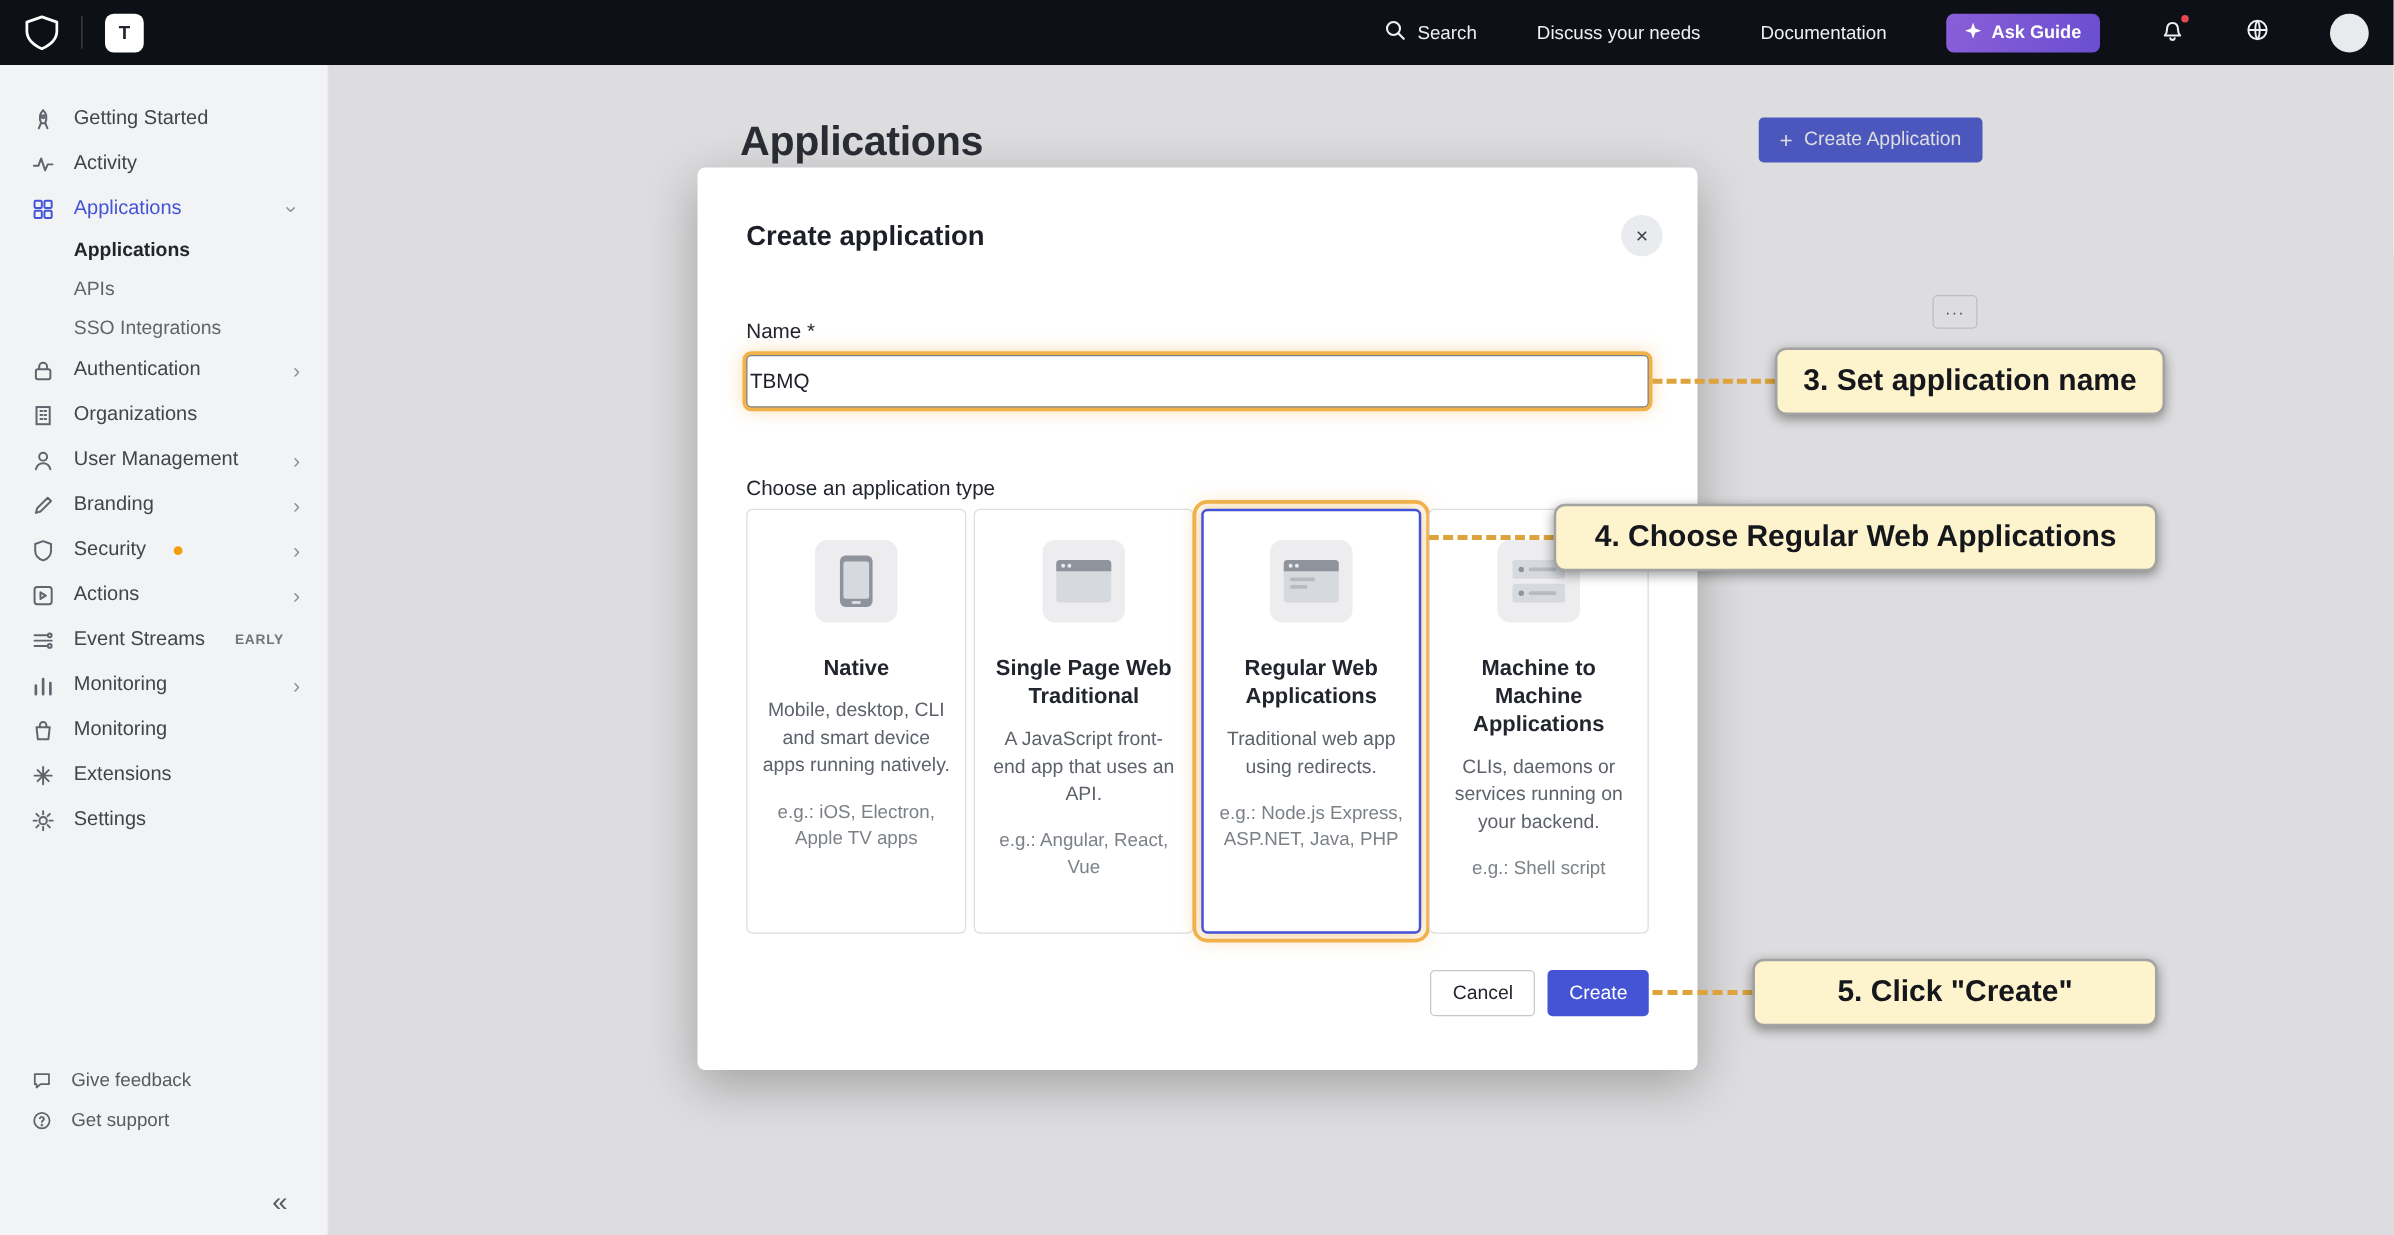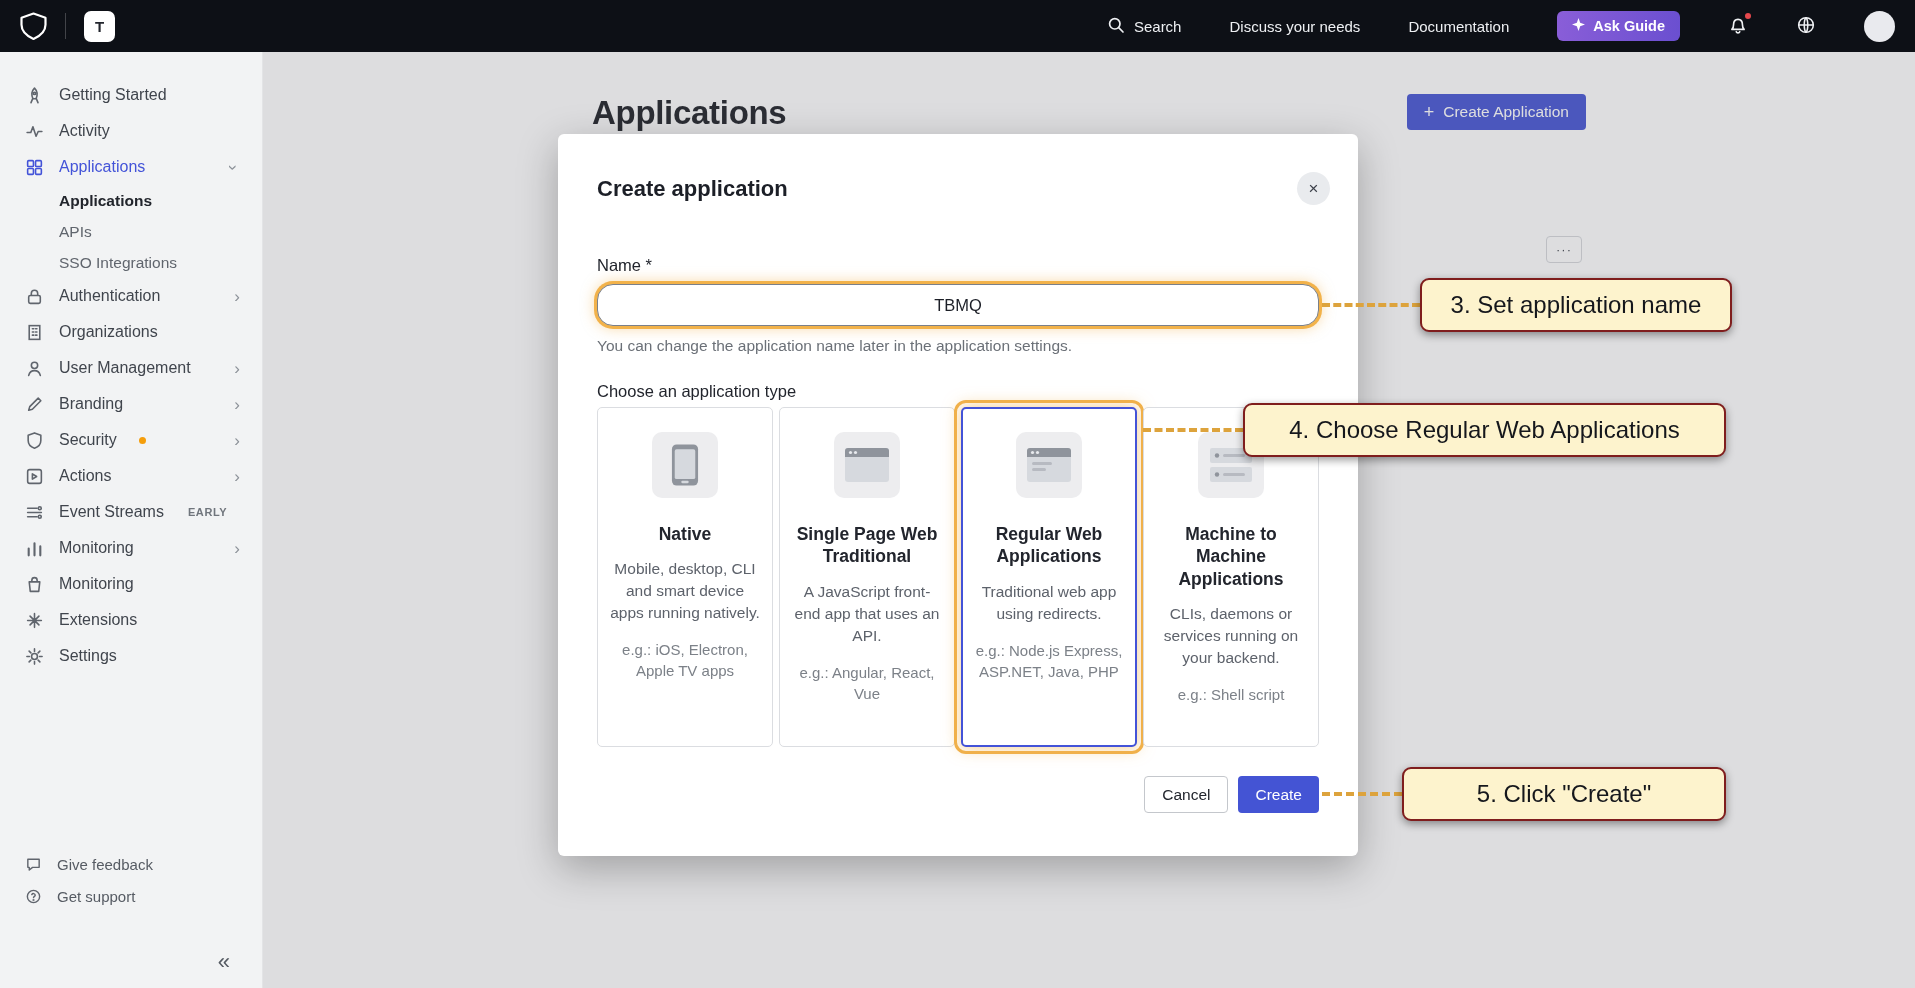--- a/index.html
+++ b/index.html
@@ -71,23 +71,23 @@
   
   .modal { position: absolute; left: 558px; top: 134px; width: 800px; height: 722px;
     background: #fff; border-radius: 6px; box-shadow: 0 12px 40px rgba(0,0,0,.28); z-index: 30; }
   .modal-title { position: absolute; left: 39px; top: 42px; margin: 0; font-size: 22px;
     font-weight: 600; color: #1c1f27; }
   .modal-close { position: absolute; right: 28px; top: 38px; width: 33px; height: 33px;
     border-radius: 50%; background: #e9ebee; border: none; color: #3c414a; font-size: 17px;
     cursor: pointer; display: flex; align-items: center; justify-content: center; font-family: inherit; }
   .name-label { position: absolute; left: 39px; top: 122px; font-size: 16.5px; color: #22252d; }
   .name-input { position: absolute; left: 39px; top: 150px; width: 722px; height: 42px;
-    border: 1px solid #7a808a; border-radius: 16px; padding: 0 2px; font-size: 16.5px;
+    border: 1px solid #7a808a; border-radius: 4px; padding: 0 2px; font-size: 16.5px;
     font-family: inherit; color: #1c1f27; outline: none;
-    box-shadow: 0 0 0 3px #f2b24a, 0 0 14px 2px rgba(242,178,74,.5); text-align: center; }
+    box-shadow: 0 0 0 3px #f2b24a, 0 0 14px 2px rgba(242,178,74,.5); }
   .name-help { position: absolute; left: 39px; top: 203px; font-size: 15.5px; color: #6b7077; }
   .type-label { position: absolute; left: 39px; top: 248px; font-size: 16.5px; color: #22252d; }
   .cards { position: absolute; left: 39px; top: 273px; width: 722px; display: flex; gap: 6px; }
   .card { width: 176px; height: 340px; background: #fff; border: 1px solid #dbdde1;
     border-radius: 5px; padding: 24px 11px; text-align: center; cursor: pointer; }
   .card.selected { border: 2px solid #4353d8; padding: 23px 10px;
     outline: 3px solid #f0b04a; outline-offset: 4px;
     box-shadow: 0 0 16px 2px rgba(240,176,74,.55); }
   .icon-box { width: 66px; height: 66px; margin: 0 auto; background: #ededef;
     border-radius: 10px; display: flex; align-items: center; justify-content: center; }
@@ -98,22 +98,22 @@
   .btn-cancel { height: 37px; padding: 0 17px; background: #fff; border: 1px solid #c4c7cc;
     border-radius: 4px; font-size: 15.5px; font-weight: 400; color: #22252d;
     font-family: inherit; cursor: pointer; }
   .btn-create { height: 37px; padding: 0 17px; background: #4454d4; border: none;
     border-radius: 4px; font-size: 15.5px; font-weight: 500; color: #ffffff;
     font-family: inherit; cursor: pointer; }
 
   
   .connector { position: absolute; height: 0; border-top: 4px dashed #dda33c; z-index: 40; }
   .annotation { position: absolute; height: 54px; background: #fdf3cd;
-    border: 2px solid #7f1d1d; border-radius: 9px; display: flex; align-items: center;
-    justify-content: center; font-size: 24px; font-weight: 400; color: #15171c;
+    border: 2px solid #a3a3a3; border-radius: 9px; display: flex; align-items: center;
+    justify-content: center; font-size: 24px; font-weight: 700; color: #15171c;
     z-index: 41; box-shadow: 0 3px 9px rgba(0,0,0,.4); }
 </style>
 </head>
 <body>
 
 <header class="topbar">
   <span class="logo">
     <svg width="27" height="28" viewBox="0 0 27 28" fill="none" stroke="#ffffff" stroke-width="2.2" stroke-linejoin="round">
         <path d="M13.5 1.5 25.5 5.7v7c0 6.6-4.9 11-12 14.3-7.1-3.3-12-7.7-12-14.3v-7z"></path>
       </svg>
@@ -345,21 +345,20 @@
 <div class="overlay"></div>
 
 <section class="modal">
   <h2 class="modal-title">Create application</h2>
   <button class="modal-close">
     <span>×</span>
   </button>
 
   <label class="name-label">Name *</label>
   <input class="name-input" value="TBMQ" style="">
-  <div class="name-help">You can change the application name later in the application settings.</div>
 
   <div class="type-label">Choose an application type</div>
 
   <div class="cards">
     <div class="card">
       <div class="icon-box">
         <svg width="28" height="46" viewBox="0 0 30 46">
             <rect x="1" y="1" width="28" height="44" rx="5" fill="#8f949c"></rect>
             <rect x="4" y="6" width="22" height="32" rx="2" fill="#d6d9de"></rect>
             <rect x="11" y="40" width="8" height="2.5" rx="1.2" fill="#d6d9de"></rect>

